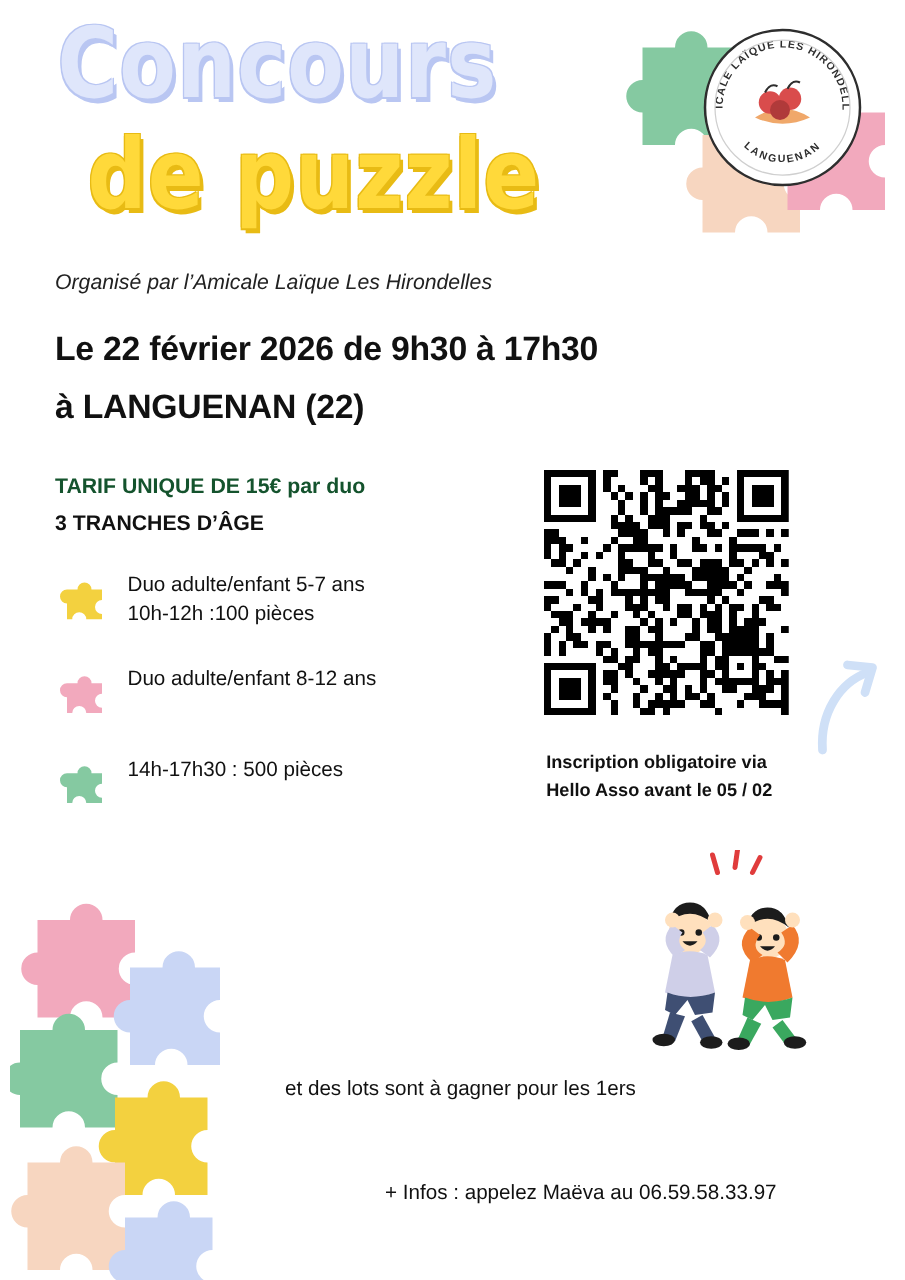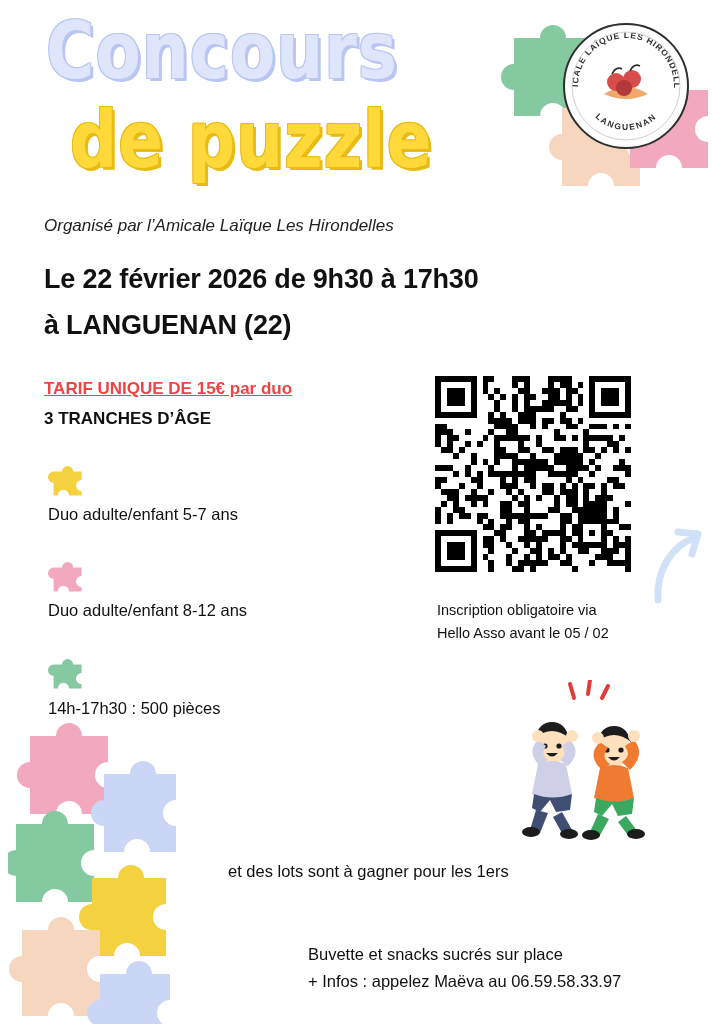--- a/index.html
+++ b/index.html
@@ -87,22 +87,21 @@
     color: #111;
     letter-spacing: -0.2px;
   }
 
   .tarif-1 {
     position: absolute;
     left: 44px;
     top: 379px;
     font-size: 17px;
     font-weight: bold;
-    color: #ef4444;
-    text-decoration: underline;
+    color: #14532d;
   }
   .tarif-2 {
     position: absolute;
     left: 44px;
     top: 409px;
     font-size: 17px;
     font-weight: bold;
     color: #111;
   }
 
@@ -110,21 +109,20 @@
   .categories {
     position: absolute;
     left: 48px;
     top: 455px;
     width: 360px;
   }
   .cat-row {
     display: flex;
     align-items: flex-start;
     margin-bottom: 26px;
-    flex-direction: column;
   }
   .cat-icon {
     width: 42px;
     height: 42px;
     flex: 0 0 42px;
     margin-right: 12px;
     margin-top: 4px;
   }
   .cat-text {
     padding-top: 2px;
@@ -152,20 +150,21 @@
   .qr-wrap canvas, .qr-wrap svg { display: block; }
 
   .qr-caption {
     position: absolute;
     left: 437px;
     top: 599px;
     width: 220px;
     font-size: 14.5px;
     color: #111;
     line-height: 1.6;
+    font-weight: bold;
   }
 
   .arrow-curve {
     position: absolute;
     left: 648px;
     top: 524px;
     width: 58px;
     height: 80px;
   }
 
@@ -280,20 +279,21 @@
   <div class="tarif-2">3 TRANCHES D’ÂGE</div>
 
   <div class="categories">
 
     <div class="cat-row">
       <svg class="cat-icon" viewBox="0 0 60 60">
         <path d="M8 18 h12 a8 8 0 1 1 16 0 h12 v12 a8 8 0 1 0 0 16 v6 h-18 a8 8 0 1 0 -16 0 h-6 v-18 a8 8 0 1 1 0 -16 z" fill="#f3d13f"></path>
       </svg>
       <div class="cat-text">
         <div class="cat-title">Duo adulte/enfant 5-7 ans</div>
+        <div class="cat-sub">10h-12h :100 pièces</div>
       </div>
     </div>
 
     <div class="cat-row">
       <svg class="cat-icon" viewBox="0 0 60 60">
         <path d="M8 18 h12 a8 8 0 1 1 16 0 h12 v12 a8 8 0 1 0 0 16 v6 h-18 a8 8 0 1 0 -16 0 h-6 v-18 a8 8 0 1 1 0 -16 z" fill="#f2a9bd"></path>
       </svg>
       <div class="cat-text">
         <div class="cat-title">Duo adulte/enfant 8-12 ans</div>
       </div>
@@ -386,17 +386,16 @@
       <ellipse cx="158" cy="154" rx="9" ry="5" fill="#1c1c1c"></ellipse>
     </g>
   </svg>
 
 
   <div class="note-1">
     <div>et des lots sont à gagner pour les 1ers</div>
   </div>
 
   <div class="note-2">
-    <div>Buvette et snacks sucrés sur place</div>
     <div>+ Infos : appelez Maëva au 06.59.58.33.97</div>
   </div>
 
 </div>
 
 </body></html>

